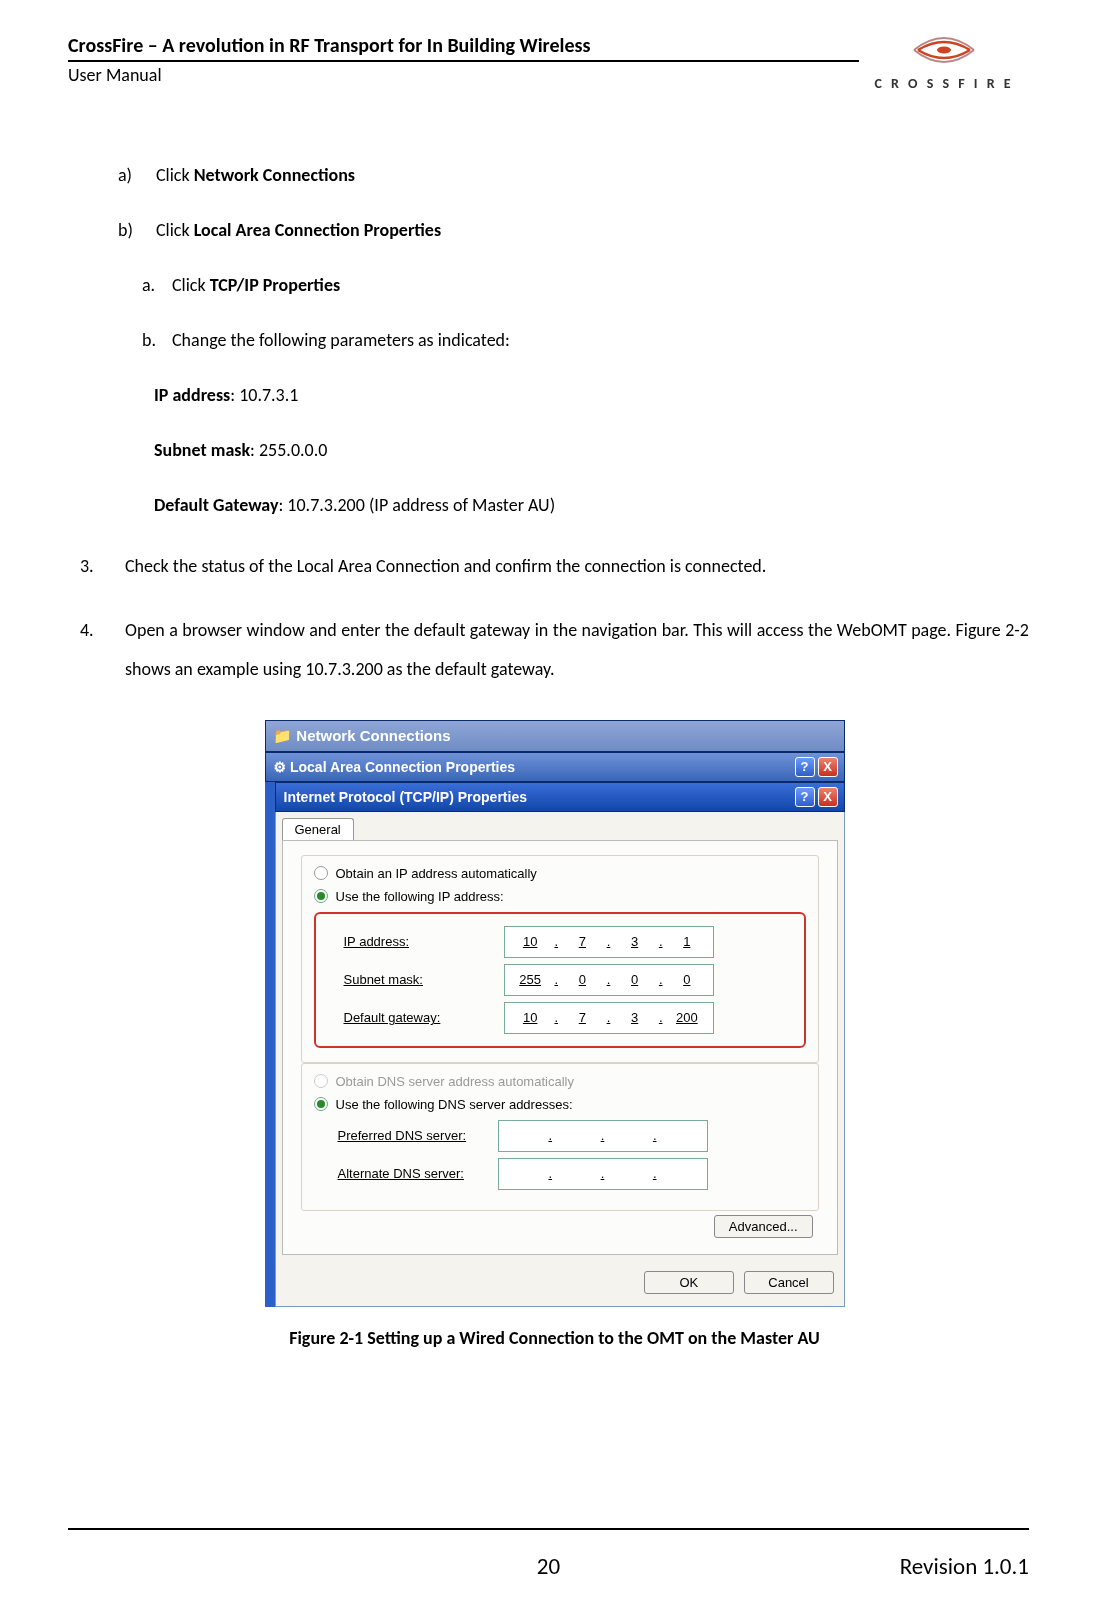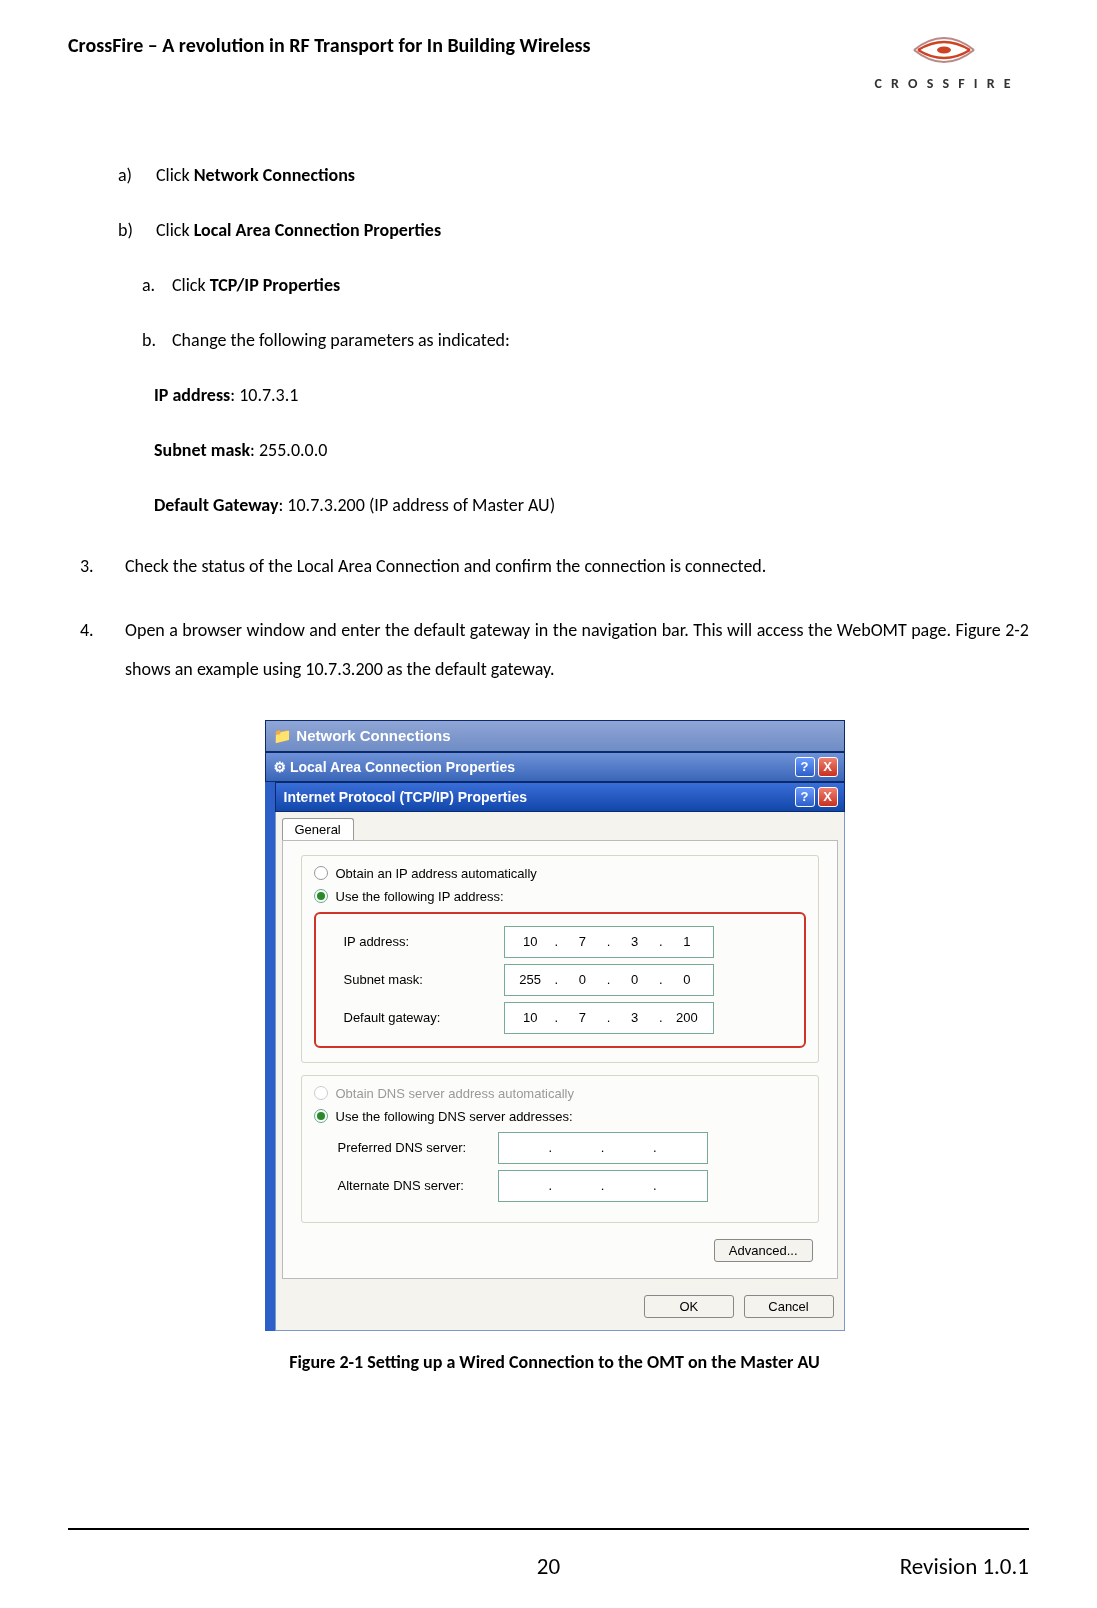--- a/index.html
+++ b/index.html
@@ -85,31 +85,31 @@
     font-size:13px;
     border-radius:3px 3px 0 0;
   }
   .tab-panel {
     background:#fcfcfa;
     border:1px solid #bbb;
     margin: 0 6px 6px 6px;
     padding: 14px 18px 14px 18px;
   }
   .intro-text { font-size:13px; line-height:1.3; margin-bottom:14px;}
-  .group { border:1px solid #d8d4c8; border-radius:3px; padding:10px 12px 14px 12px; margin-bottom:12px; position:relative;}
+  .group { border:1px solid #d8d4c8; border-radius:3px; padding:10px 12px 14px 12px; margin-bottom:0; position:relative;}
   .radio-row { display:flex; align-items:center; gap:8px; margin-bottom:8px; font-size:13px;}
   .radio {
     width:14px; height:14px; border:1px solid #6a8; border-radius:50%; display:inline-block; position:relative; background:#fff;
   }
   .radio.unchecked { border-color:#999; }
   .radio.checked::after {
     content:""; position:absolute; top:2px; left:2px; width:8px; height:8px; background:#2a8a2a; border-radius:50%;
   }
   .radio.disabled { border-color:#ccc; }
-  .field-row { display:flex; align-items:center; margin:6px 0 6px 24px; }
+  .field-row { display:flex; align-items:center; margin:6px 0 6px 24px;text-decoration:underline; }
   .field-label { width: 160px; font-size:13px;}
   .ip-input {
     width: 210px; height:32px; border:1px solid #7a9; background:#fff; display:flex; align-items:center; justify-content:space-around; font-size:13px; padding:0 6px;
   }
   .ip-input .oct { width:30px; text-align:center; }
   .ip-input .dot { color:#000; }
   .highlight-box {
     border:2px solid #d03328; border-radius:6px; padding:6px 4px; margin-top:4px;
   }
   .disabled-text { color:#9a9a9a; }
@@ -126,20 +126,21 @@
     display:flex; justify-content:flex-end; padding-top:22px; font-size:23px;
   }
   .footer-center { position:absolute; left:50%; transform:translateX(-50%); }
 </style>
 </head>
 <body>
 
 <div class="header-row">
   <div class="header-left">
     <div class="doc-title">CrossFire – A revolution in RF Transport for In Building Wireless</div>
+    <div class="doc-subtitle">User Manual</div>
   </div>
   <div class="header-right">
     <span class="logo-swirl">
       <svg width="72" height="36" viewBox="0 0 72 36">
         <path d="M6 18 Q36 -6 66 18" stroke="#b88" stroke-width="2" fill="none"></path>
         <path d="M6 18 Q36 42 66 18" stroke="#b88" stroke-width="2" fill="none"></path>
         <path d="M10 18 Q36 2 62 18" stroke="#c42" stroke-width="2.5" fill="none"></path>
         <path d="M10 18 Q36 34 62 18" stroke="#c42" stroke-width="2.5" fill="none"></path>
         <ellipse cx="36" cy="18" rx="7" ry="3.5" fill="#c42"></ellipse>
       </svg>

